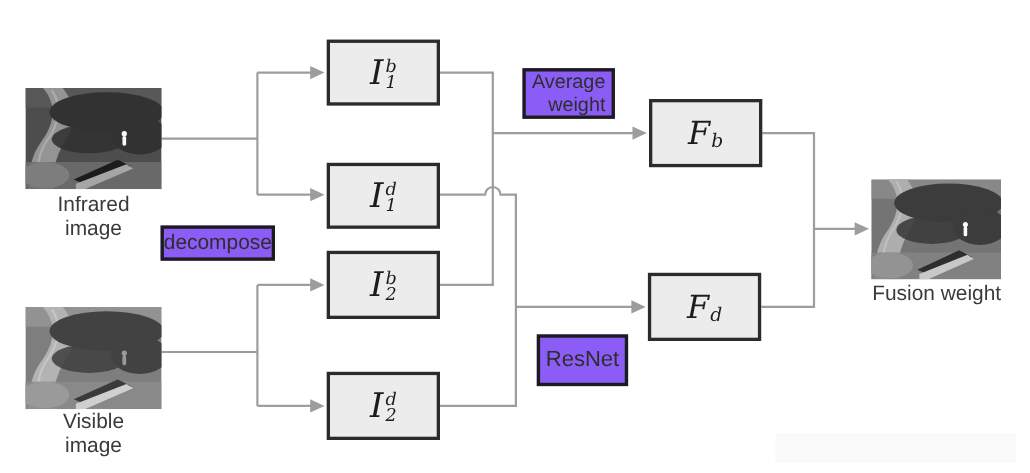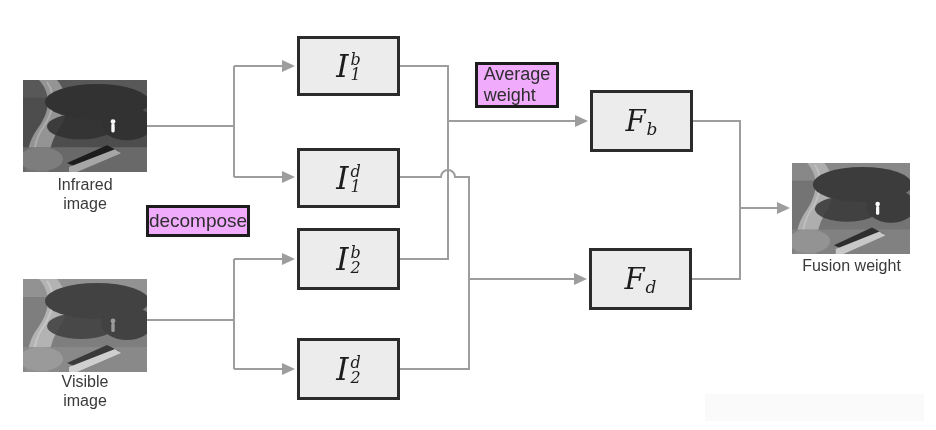--- a/index.html
+++ b/index.html
@@ -17,27 +17,27 @@
     position:absolute; background:#ececec; border:3px solid #2b2b2b;
     display:flex; align-items:center; justify-content:center;
   }
   .math { font-family:"DejaVu Serif", serif; font-style:italic; color:#1c1c1c; display:inline-flex; align-items:center; }
   .mi-base { font-size:31px; line-height:1; }
   .mi-stack { display:inline-flex; flex-direction:column; align-items:flex-start; font-size:16px; line-height:0.95; margin-left:2px; transform:translateY(1px); }
   .mf-base { font-size:29px; line-height:1; }
   .mf-sub { font-size:17px; transform:translateY(8px); margin-left:1px; }
   
   .labelbox {
-    position:absolute; background:#f0abfc; border:3px solid #1c1c1c;
+    position:absolute; background:#8b5cf6; border:3px solid #1c1c1c;
     display:flex; align-items:center; justify-content:center;
-    color:#2e2e2e; text-align:left; white-space:pre-line;
+    color:#2e2e2e; text-align:right; white-space:pre-line;
   }
   
   .caption {
-    position:absolute; color:#3a3a3a; font-size:16px; line-height:1.16;
+    position:absolute; color:#3a3a3a; font-size:19px; line-height:1.16;
     text-align:center; white-space:pre-line;
   }
   
   .thumb { position:absolute; overflow:hidden; }
   .thumb svg { display:block; width:100%; height:100%; }
   .t-roadline { fill:none; }
   
   .thumb-ir .t-bg{fill:#4d4d4d}.thumb-ir .t-sky{fill:#5d5d5d}
   .thumb-ir .t-road{fill:#949494}.thumb-ir .t-roadline{stroke:#bdbdbd}
   .thumb-ir .t-tree{fill:#323232}.thumb-ir .t-grass{fill:#6e6e6e}
@@ -156,20 +156,21 @@
         <span class="mi-base">I</span>
         <span class="mi-stack">
           <span>d</span>
           <span>2</span>
         </span>
       </span>
   </div>
 
   <div class="labelbox" style="left:475px;top:62px;width:84px;height:46px;font-size:18px;line-height:1.15;">Average
 weight</div>
+  <div class="labelbox" style="left:488px;top:304px;width:83px;height:47px;font-size:20px;">ResNet</div>
 
   <div class="node" style="left:590px;top:90px;width:103px;height:62px;">
     <span class="math">
         <span class="mf-base">F</span>
         <span class="mf-sub">b</span>
       </span>
   </div>
   <div class="node" style="left:589px;top:248px;width:103px;height:62px;">
     <span class="math">
         <span class="mf-base">F</span>

